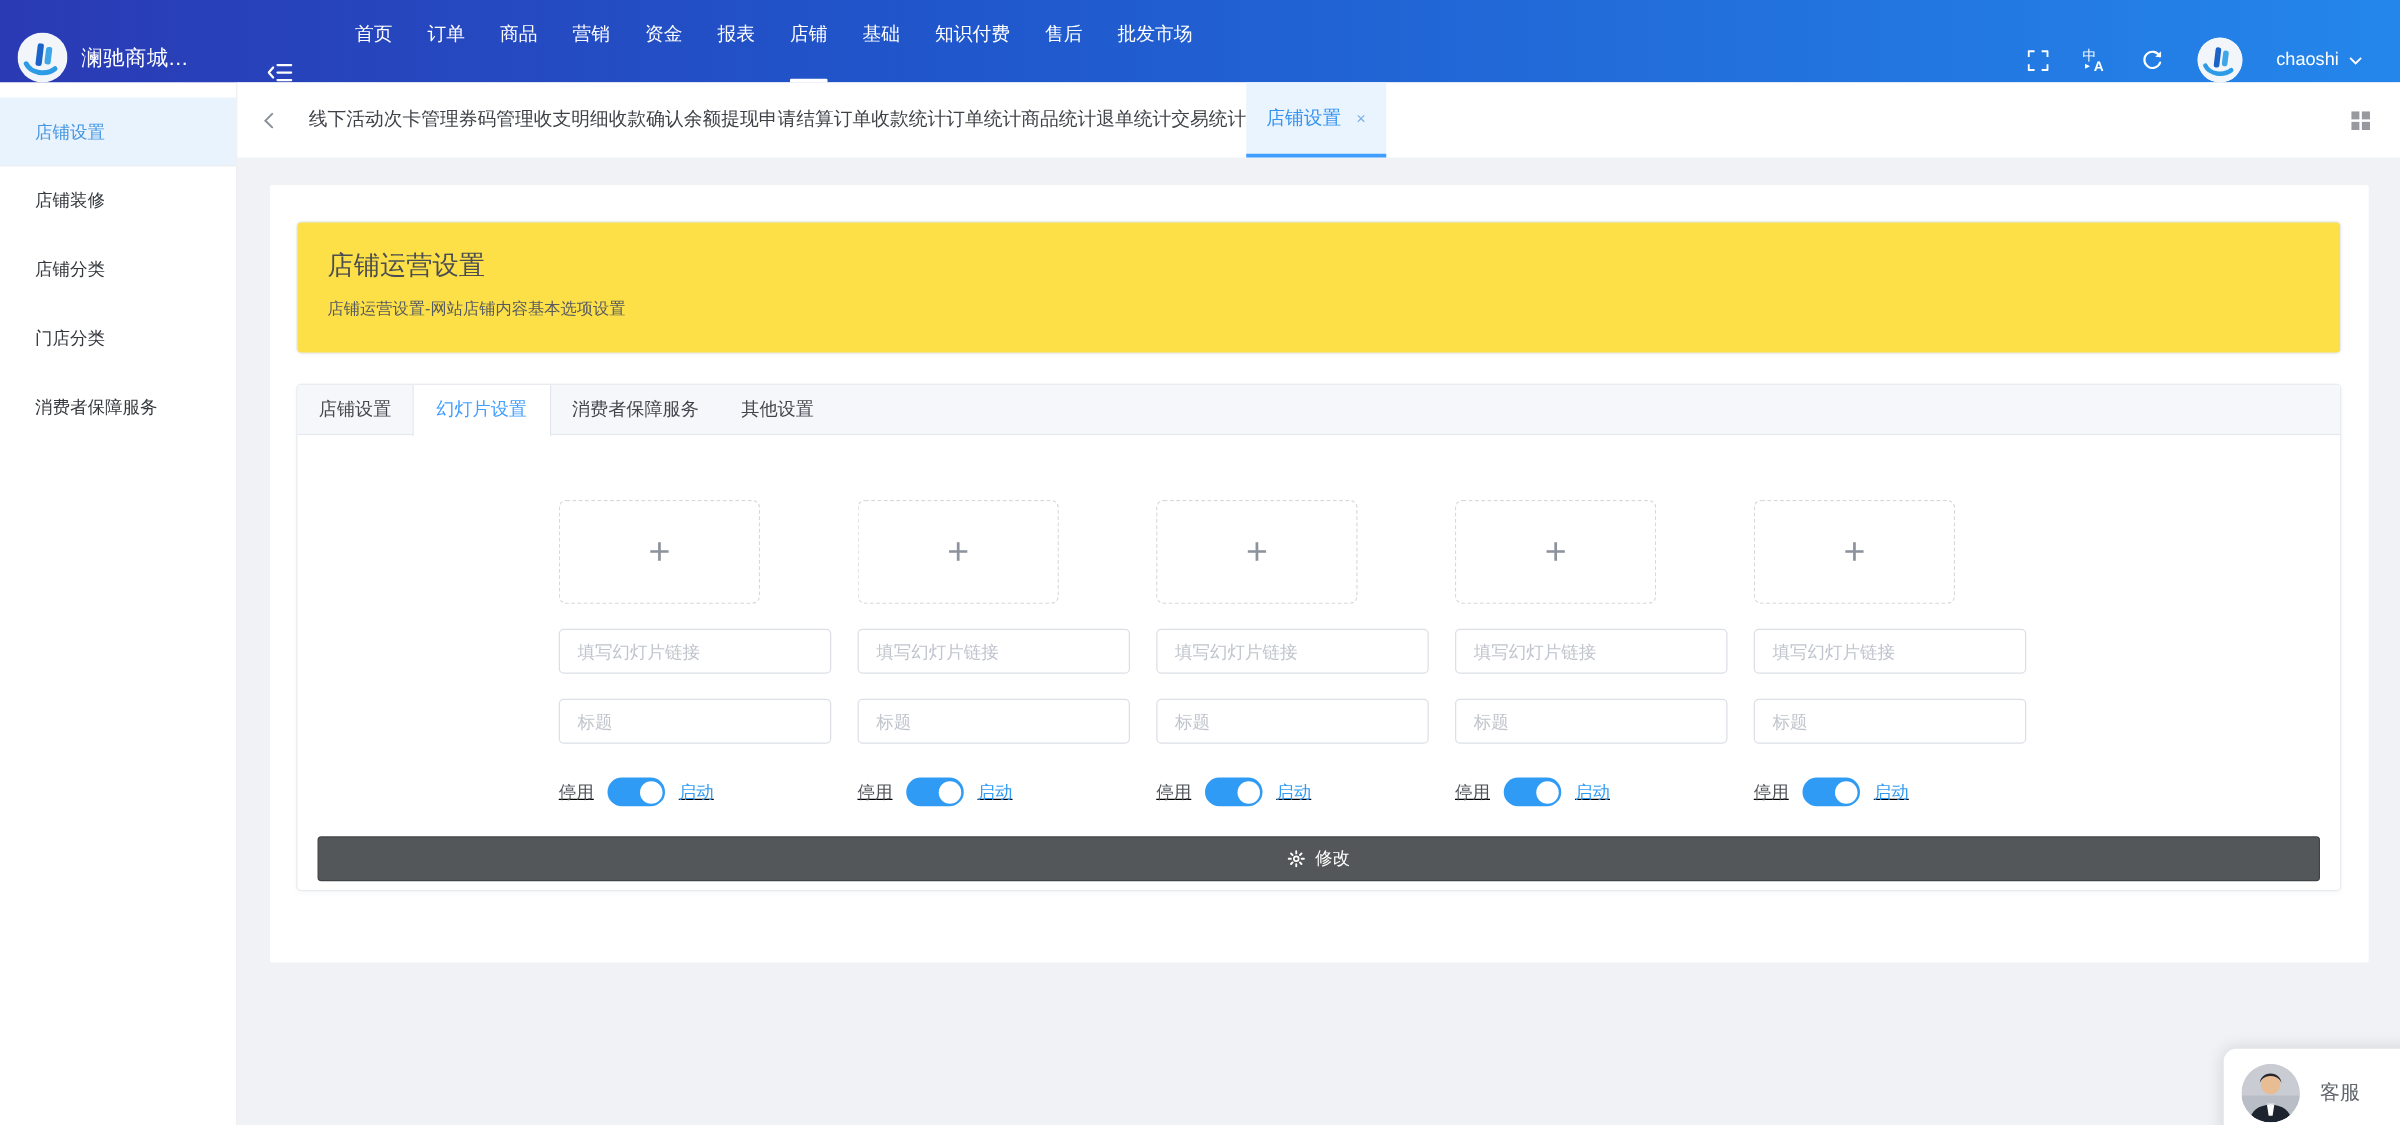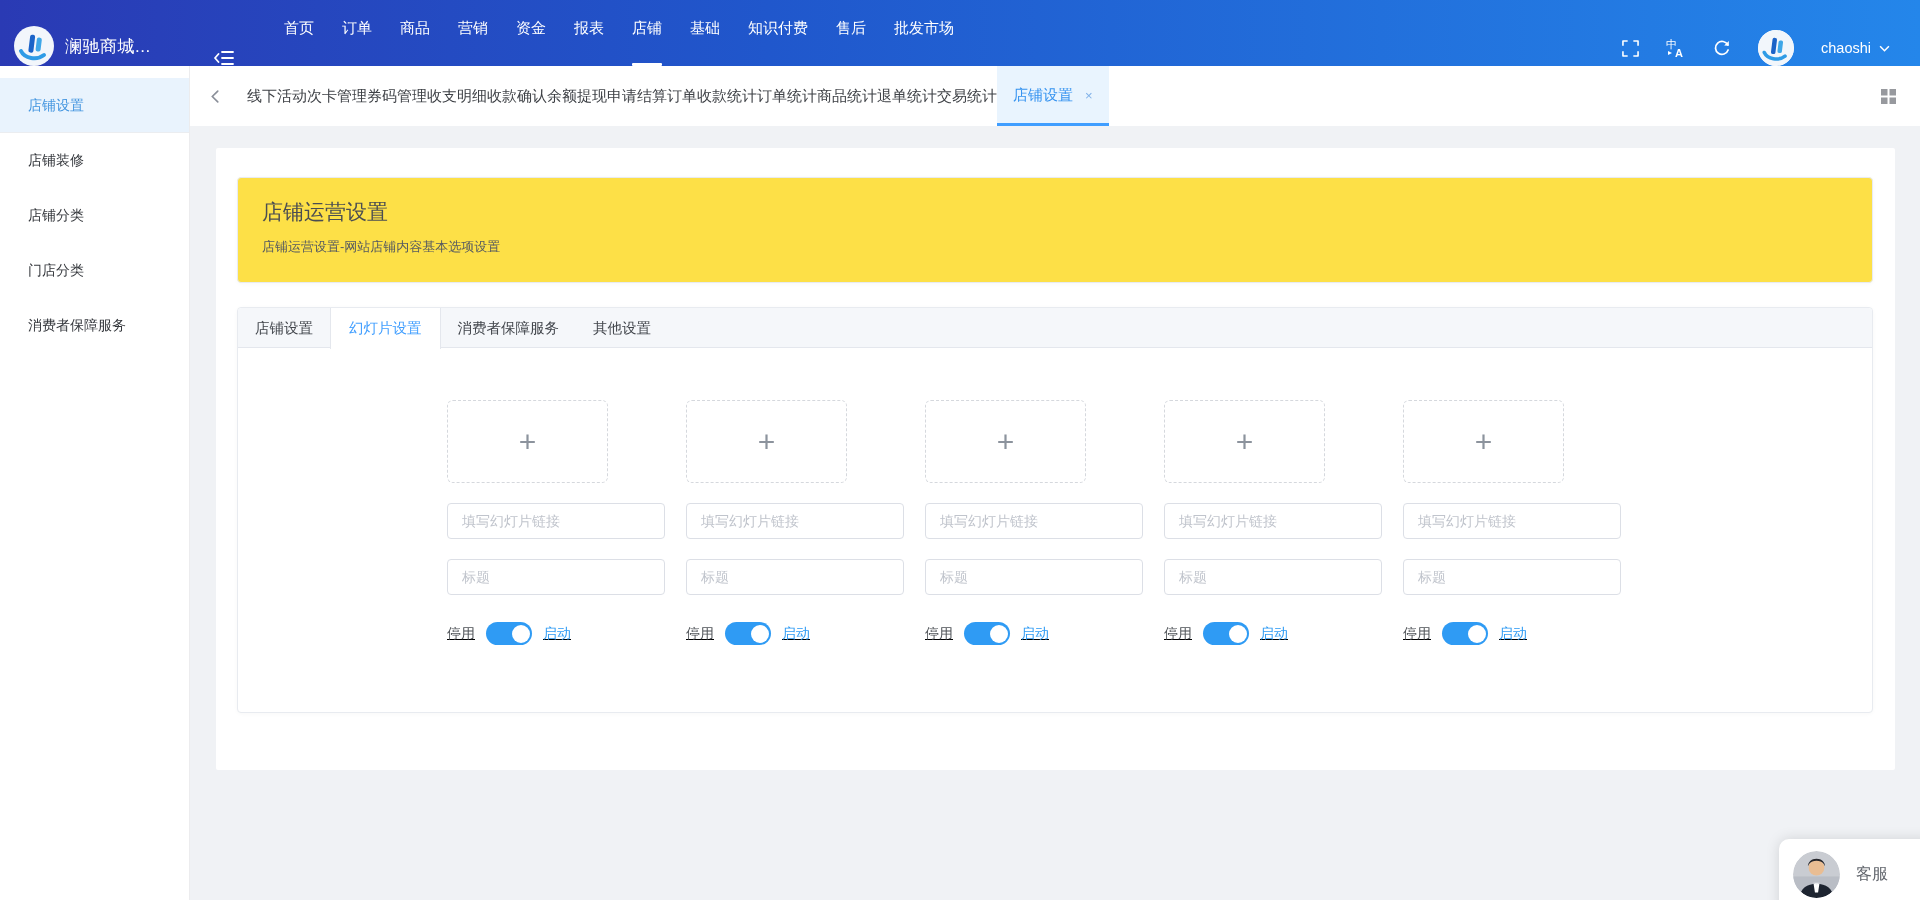--- a/index.html
+++ b/index.html
@@ -288,20 +288,29 @@
     <input class="slide-input" placeholder="标题" style="">
     <div class="switch-row">
       <span class="sw-off">停用</span>
       <span class="switch">
                       <span class="knob"></span>
                     </span>
       <span class="sw-on">启动</span>
     </div>
   </div>
 </div>
+            <div class="modify-bar">
+              <svg width="14" height="14" viewBox="0 0 16 16" fill="none" stroke="#fff">
+                <circle cx="8" cy="8" r="2.2" stroke-width="1.5"></circle>
+                <g stroke-width="1.7" stroke-linecap="round">
+                  <path d="M8 1v2.1M8 12.9V15M1 8h2.1M12.9 8H15M3.2 3.2l1.4 1.4M11.4 11.4l1.4 1.4M12.8 3.2l-1.4 1.4M4.6 11.4l-1.4 1.4"></path>
+                </g>
+              </svg>
+              <span>修改</span>
+            </div>
           </div>
         </div>
 
       </div>
     </div>
   </div>
 </div>
 
 <div class="service-card">
   <span class="service-avatar">

